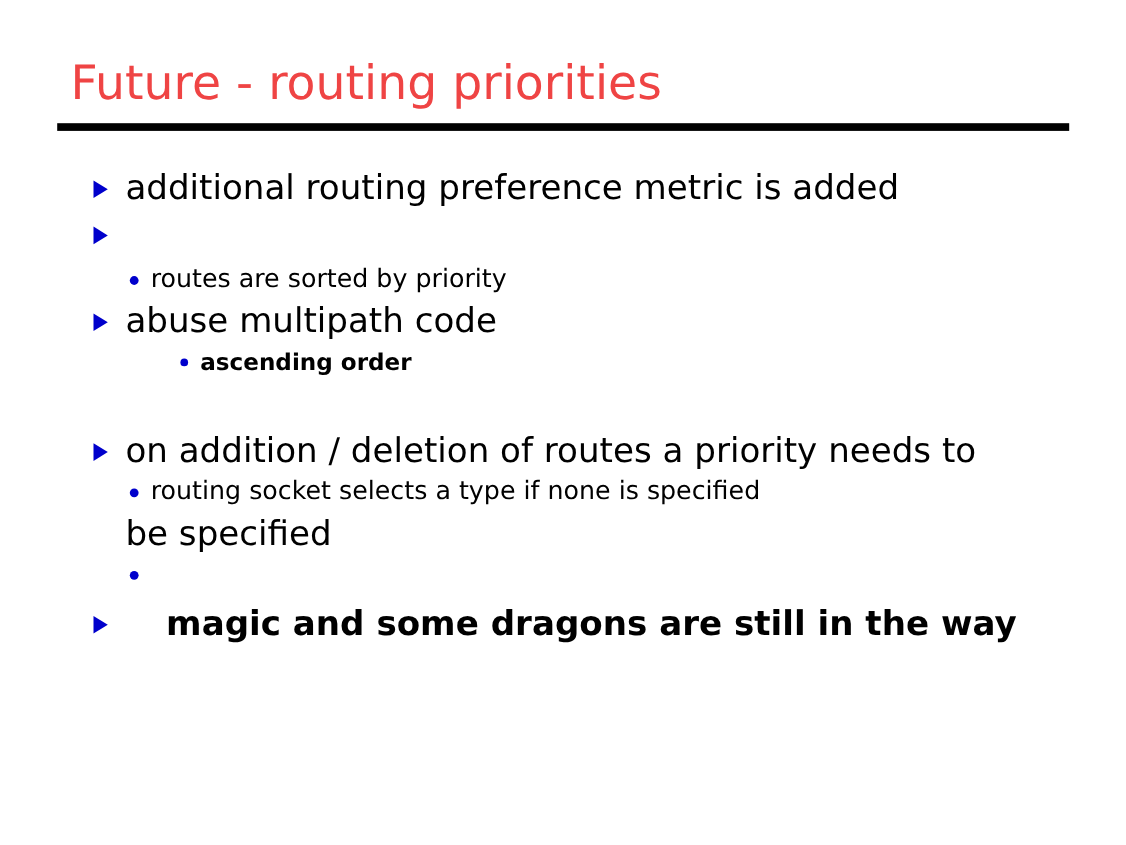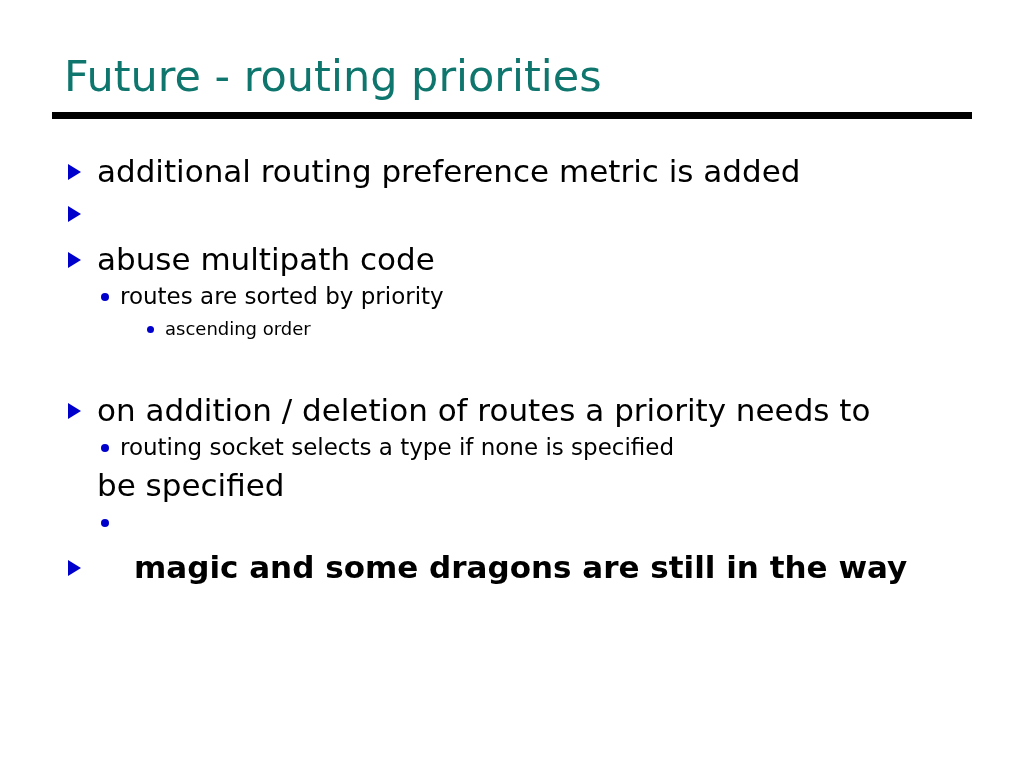--- a/index.html
+++ b/index.html
@@ -30,38 +30,38 @@
     position: absolute;
     left: 52px;
     top: 50px;
     width: 920px;
   }
   .slide-title {
     font-size: 43px;
     line-height: 52px;
     font-weight: normal;
     letter-spacing: 0px;
-    color: #0f766e;
+    color: #ef4444;
     white-space: nowrap;
     margin: 0;
     padding: 0 0 0 12px;
   }
   .title-rule {
     position: absolute;
     left: 52px;
     top: 112px;
     width: 920px;
     height: 7px;
     background: #000000;
   }
 
   
   .body-block {
     position: absolute;
-    left: 52px;
+    left: 69px;
     top: 150px;
     width: 940px;
   }
 
   .bullet {
     position: relative;
     display: block;
     color: #000000;
   }
 
@@ -96,23 +96,24 @@
     top: 13px;
     width: 8px;
     height: 8px;
     border-radius: 50%;
     background: #0000cc;
   }
 
   
   .lvl3 {
     padding-left: 113px;
-    font-size: 18px;
+    font-size: 21px;
     line-height: 32px;
     margin: 0;
+    font-weight: bold;
   }
   .lvl3 > .marker-dot {
     position: absolute;
     left: 95px;
     top: 13px;
     width: 7px;
     height: 7px;
     border-radius: 50%;
     background: #0000cc;
   }
@@ -148,28 +149,28 @@
       <span class="marker-tri"></span>
       <span class="text">additional routing preference metric is added</span>
     </div>
 
     <div class="bullet lvl1">
       <span class="marker-tri"></span>
     </div>
 
     <div class="spacer-lg"></div>
 
+    <div class="bullet lvl2">
+      <span class="marker-dot"></span>
+      <span class="text">routes are sorted by priority</span>
+    </div>
+
     <div class="bullet lvl1">
       <span class="marker-tri"></span>
       <span class="text">abuse multipath code</span>
-    </div>
-
-    <div class="bullet lvl2">
-      <span class="marker-dot"></span>
-      <span class="text">routes are sorted by priority</span>
     </div>
 
     <div class="bullet lvl3">
       <span class="marker-dot"></span>
       <span class="text">ascending order</span>
     </div>
 
     <div class="spacer-md"></div>
 
     <div class="bullet lvl1">

